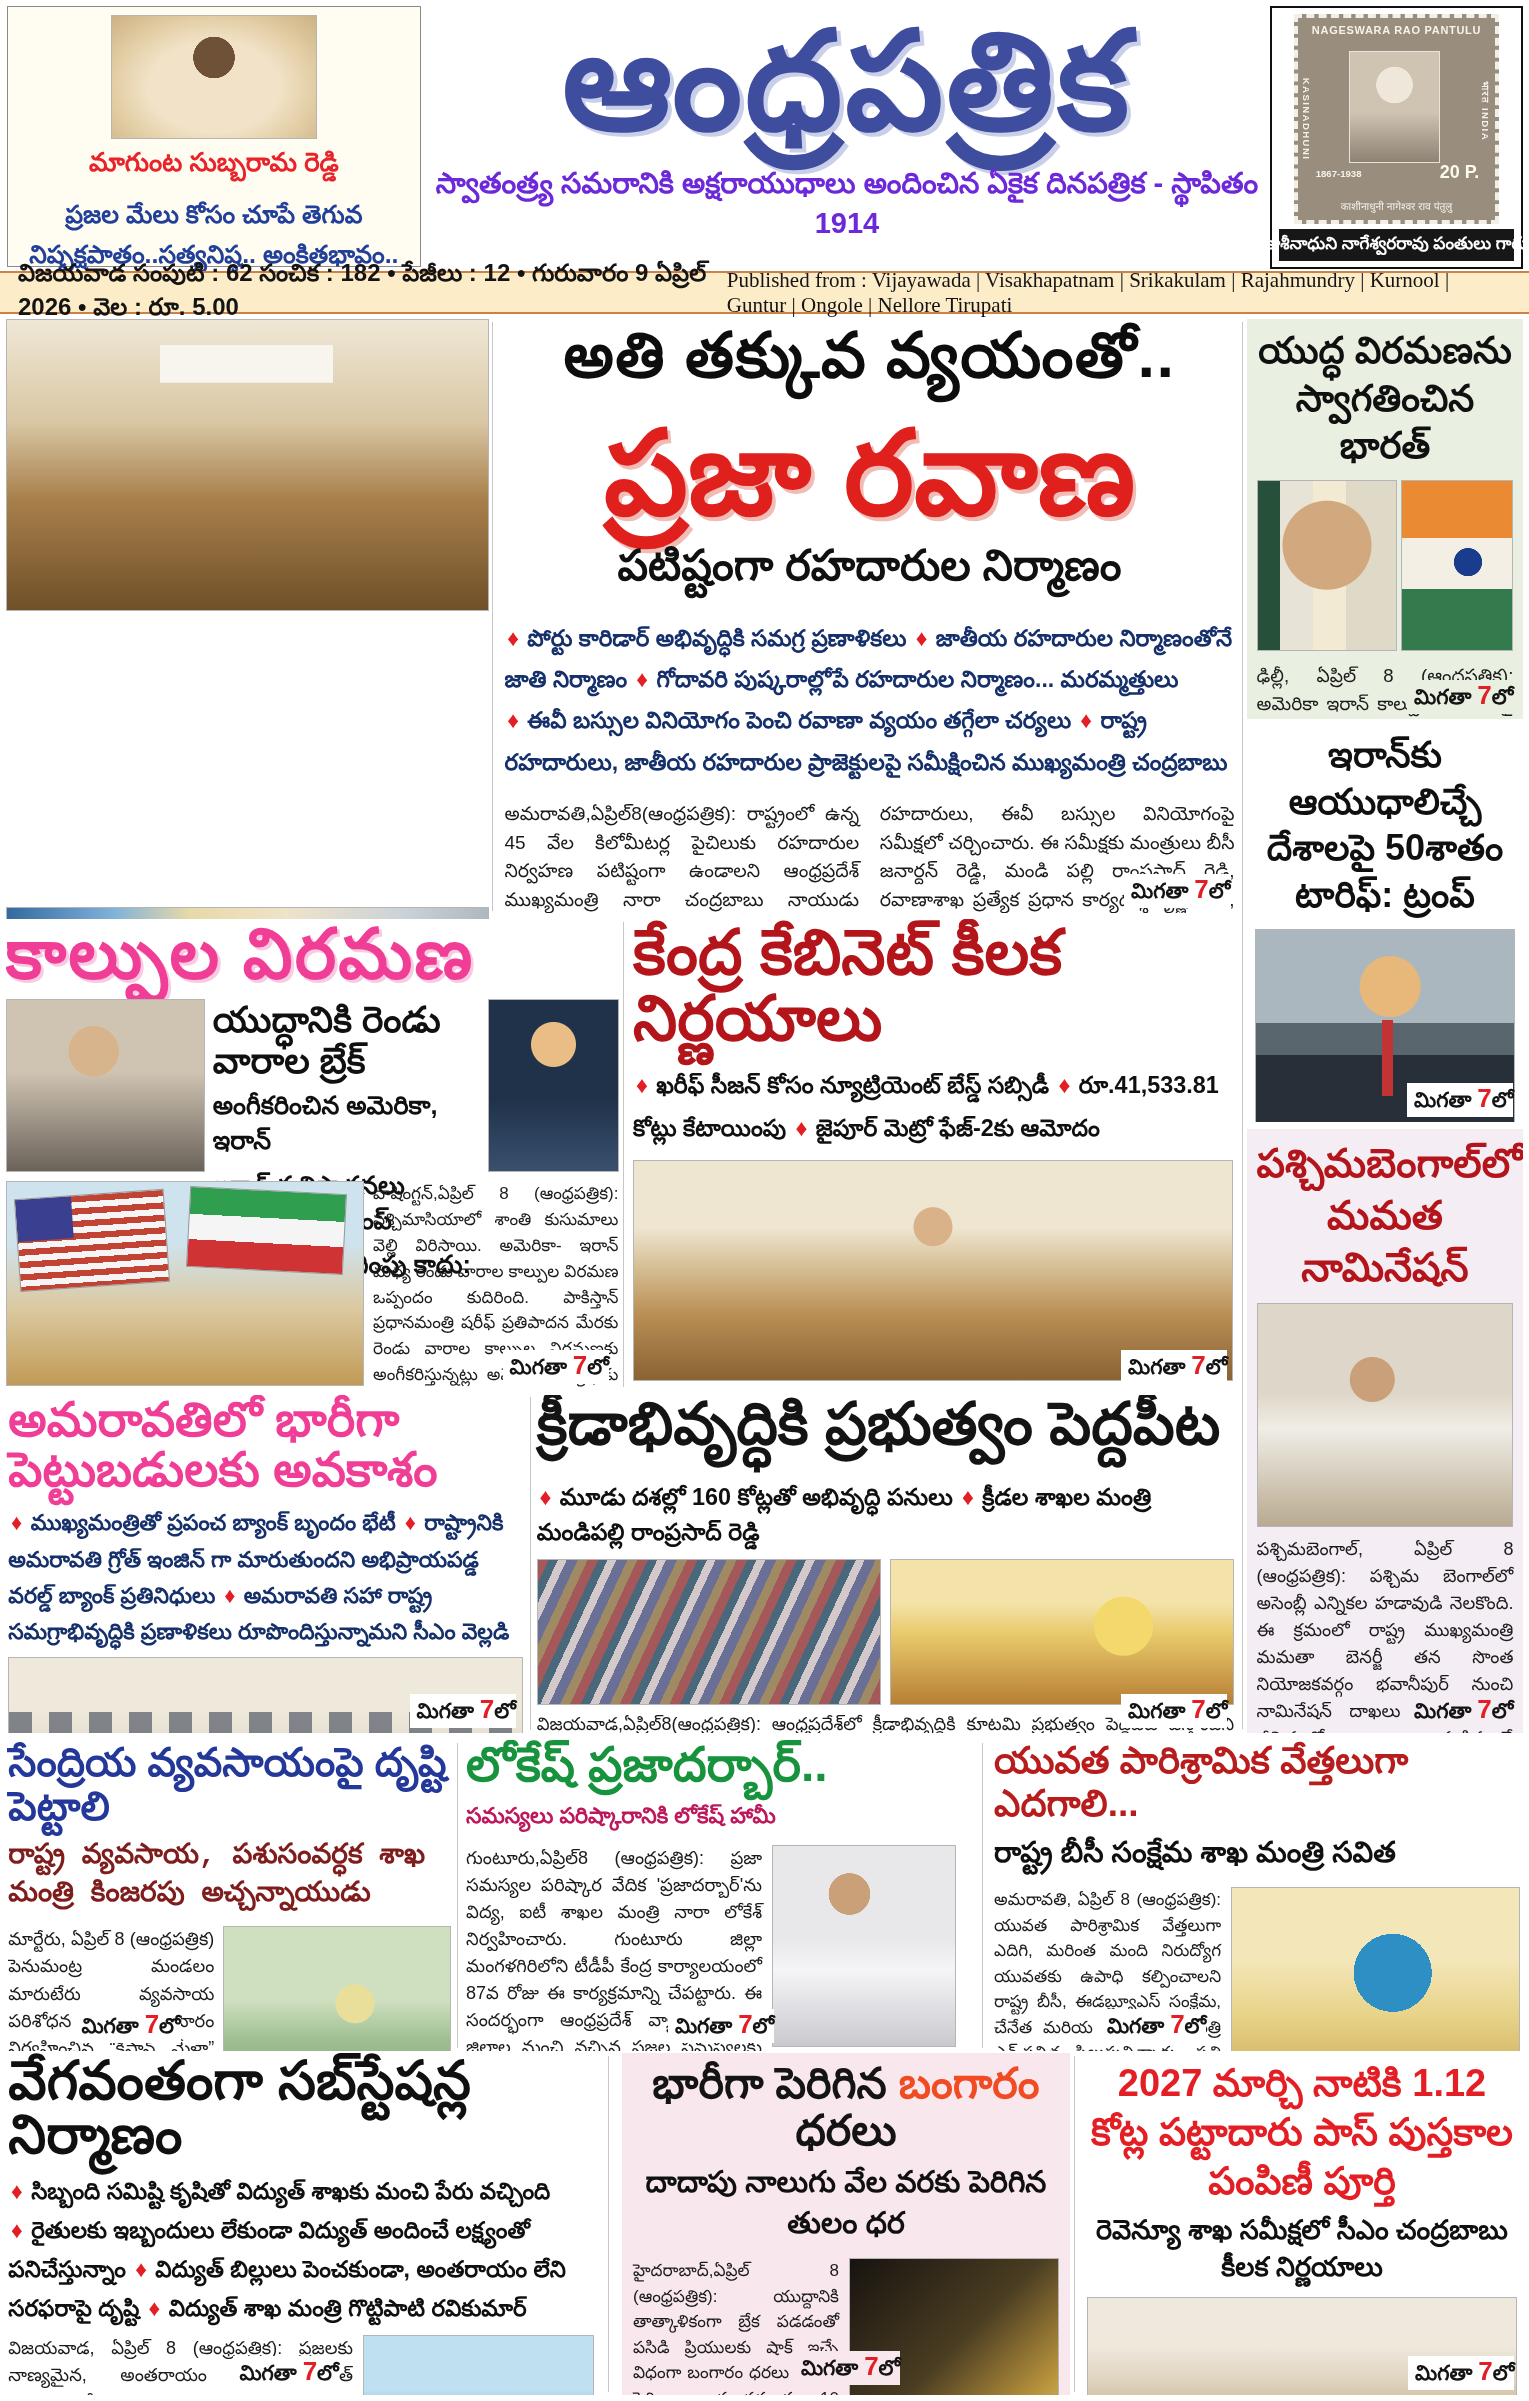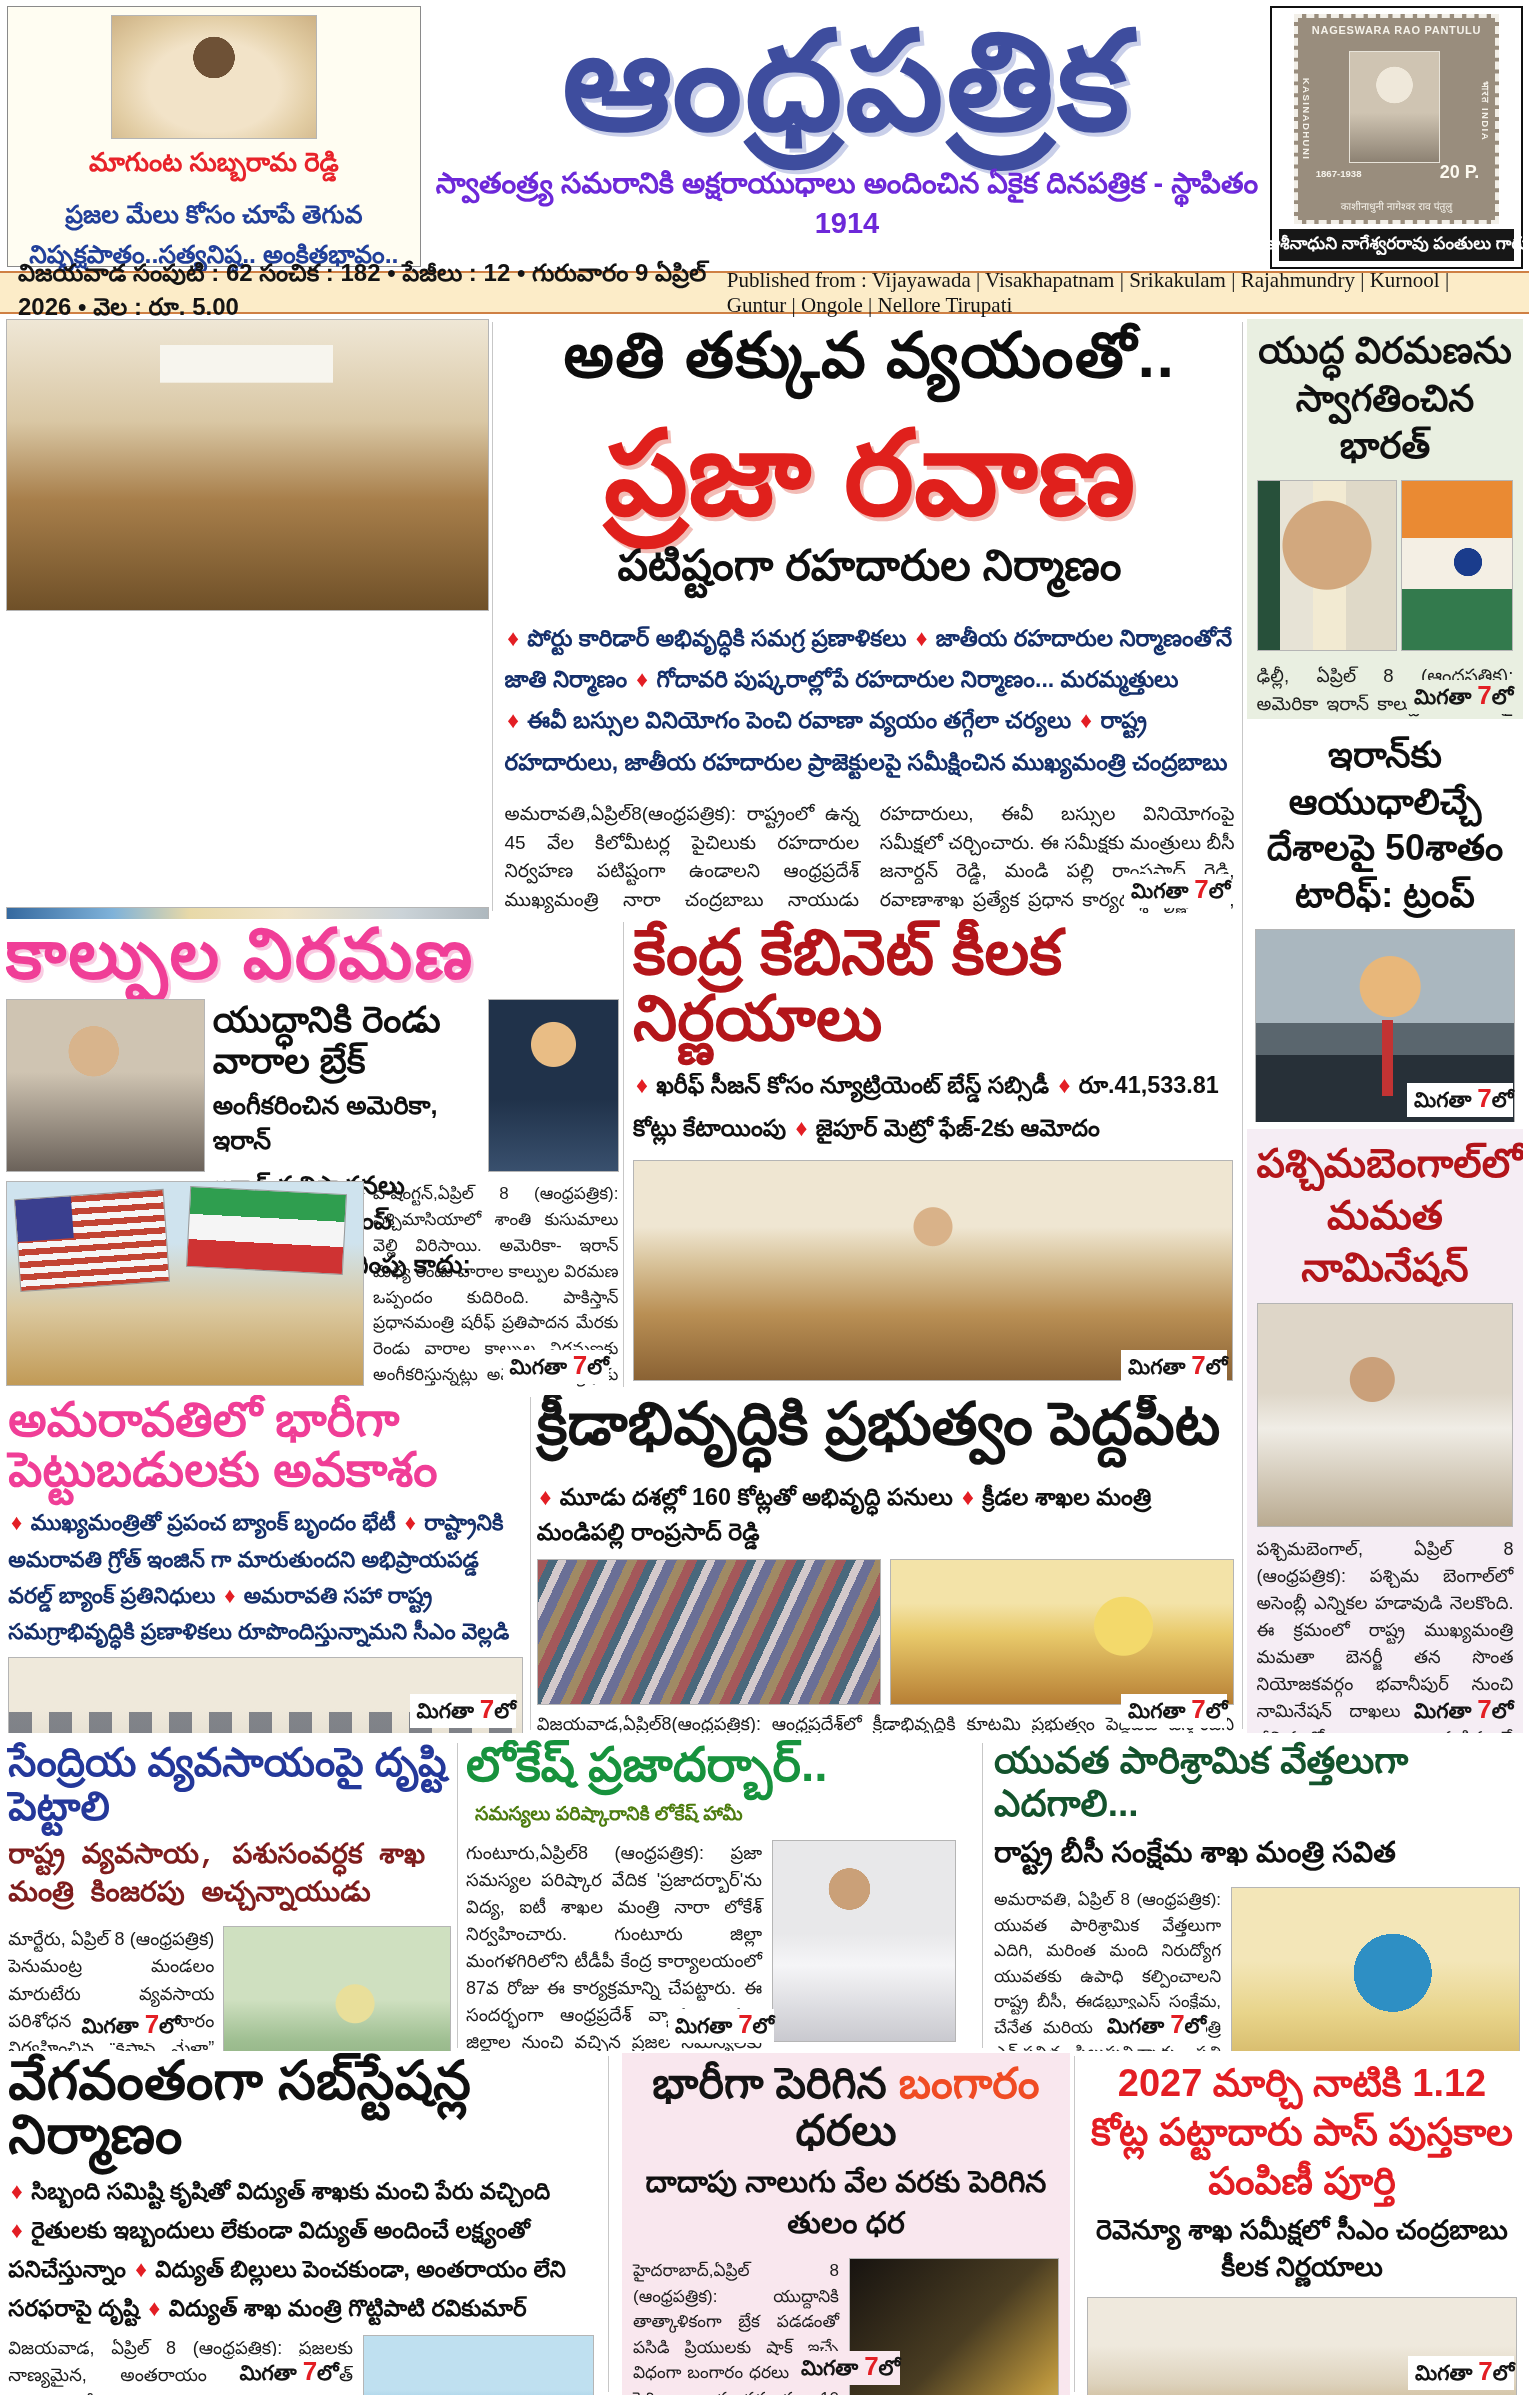--- a/index.html
+++ b/index.html
@@ -158,30 +158,30 @@
   .org-sub { font-size:28px; font-weight:bold; color:#7f1d1d; margin-top:11px;font-family:Liberation Mono, monospace; }
   .org-row { display:flex; gap:8.3px; margin-top:11px; }
   .org-body { width:206px; font-size:18px; line-height:1.52; }
   .ph-kisan { flex:1; height:204px;
       background: radial-gradient(circle at 58% 38%, #e9df9a 0 19px, transparent 20px),
                   linear-gradient(180deg,#cfe0c0 0 36%, #9fbf92 56%, #6c8f63 100%); }
   .art-organic .more { left:69px; right:auto; bottom:8.3px; }
 
   .art-lokesh { left:462px; top:1740px; width:498px; height:311px; padding:0 4.1px; }
   .lok-head { font-size:48px; font-weight:bold; color:#17923d; line-height:1.05; }
-  .lok-sub { font-size:19px; font-weight:bold; color:#4d7c0f; margin-top:12.4px;margin-left:9px; }
+  .lok-sub { font-size:22px; font-weight:bold; color:#be185d; margin-top:12.4px; }
   .lok-row { display:flex; gap:9.6px; margin-top:11px; }
   .lok-body { width:296px; font-size:18px; line-height:1.5; }
   .ph-lokesh { flex:1; height:202px;
       background: radial-gradient(circle at 42% 24%, #caa078 0 20.6px, transparent 21px),
                   linear-gradient(180deg,#e8e8ea 0 46%, #f5f5f7 62%, #c9c9cf 100%); }
   .art-lokesh .more { left:206px; right:auto; bottom:8.3px; }
 
   .art-youth { left:990px; top:1740px; width:534px; height:311px; padding:0 4.1px; }
-  .yth-head { font-size:37px; font-weight:bold; color:#14532d; line-height:1.15; }
+  .yth-head { font-size:37px; font-weight:bold; color:#b91c1c; line-height:1.15; }
   .yth-sub { font-size:29px; font-weight:bold; color:#101010; margin-top:11px; }
   .yth-row { display:flex; gap:9.6px; margin-top:11px; }
   .yth-body { width:227px; font-size:17px; line-height:1.5; }
   .ph-savita { flex:1; height:204px;
       background: radial-gradient(circle at 56% 42%, #2e8fc4 0 39px, transparent 39px),
                   linear-gradient(180deg,#f3e6b8 0 36%, #e8d48a 62%, #caa855 100%); }
   .art-youth .more { left:110px; right:auto; bottom:8.3px; }
 
   
   .art-power { left:5.5px; top:2053px; width:591px; height:342px; padding:0 2.8px; }

